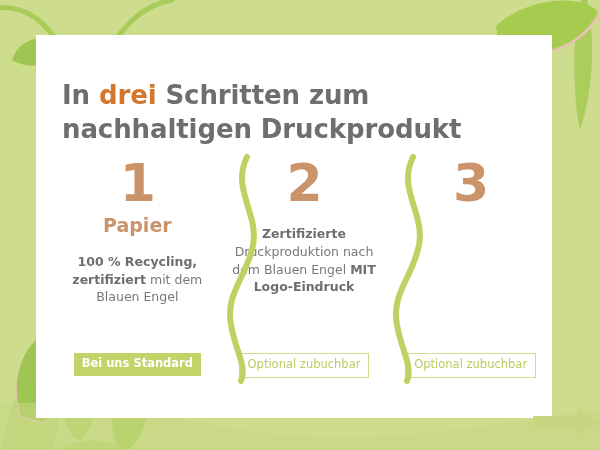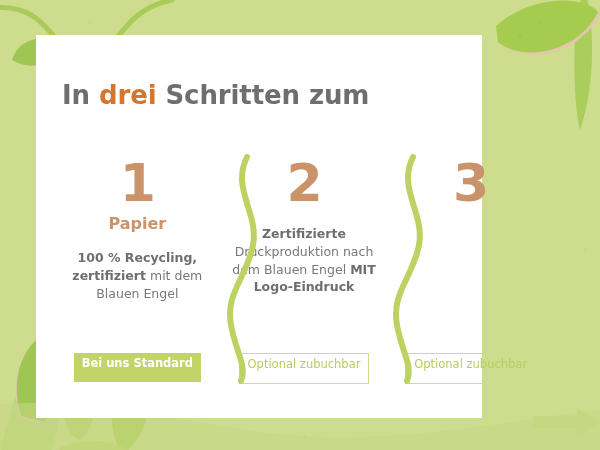--- a/index.html
+++ b/index.html
@@ -22,21 +22,21 @@
     width: 600px;
     height: 450px;
     pointer-events: none;
   }
 
   
   .card {
     position: absolute;
     left: 36px;
     top: 35px;
-    width: 446px;
+    width: 516px;
     height: 383px;
     background: #ffffff;
     z-index: 5;
   }
 
   
   .title {
     position: absolute;
     left: 26px;
     top: 27px;
@@ -70,21 +70,21 @@
   }
   .step-number {
     font-size: 52px;
     line-height: 1;
     font-weight: bold;
     color: #cb9369;
     margin: 0 0 6px 0;
     letter-spacing: -1px;
   }
   .step-heading {
-    font-size: 16px;
+    font-size: 19px;
     font-weight: bold;
     color: #cb9369;
     margin: 0 0 10px 0;
     line-height: 1.15;
   }
   .step-body {
     font-size: 12.5px;
     line-height: 1.42;
     color: #77787b;
     margin: 16px auto;
@@ -108,21 +108,21 @@
     right: 0;
     top: 196px;
     display: flex;
     justify-content: center;
   }
   .badge {
     display: inline-block;
     font-size: 11.5px;
     font-weight: bold;
     line-height: 1;
-    padding: 5px 8px 12px 8px;
+    padding: 5px 8px 6px 8px;
     white-space: nowrap;
   }
   .badge.filled {
     background: #c2d468;
     color: #ffffff;
   }
   .badge.outline {
     background: transparent;
     color: #b9cc5e;
     border: 1px solid #cddb8c;
@@ -201,21 +201,21 @@
       <circle cx="34" cy="392" r="1.2" fill="#c2a27a"></circle>
       <circle cx="128" cy="414" r="1.2" fill="#8fb93f"></circle>
     </g>
   </g>
 
   <path d="M0,404 C120,396 200,430 300,436 C420,443 520,418 600,410 L600,450 L0,450 Z" fill="#c6d785" opacity="0.6"></path>
 </svg>
 
 <div class="card">
 
-  <h1 class="title"><span>In </span><span class="accent">drei</span><span> Schritten zum</span><br></h1>
+  <h1 class="title"><span>In </span><span class="accent">drei</span><span> Schritten zum</span><br><span>nachhaltigen Druckprodukt</span></h1>
 
   <div class="steps">
 
     <div class="step">
       <div class="step-number">1</div>
       <div class="step-heading">Papier</div>
       <div class="step-body"><b>100 % Recycling,</b> <b>zertifiziert</b><span> mit dem Blauen Engel</span></div>
       <div class="badge-slot">
         <span class="badge filled">Bei uns Standard</span>
       </div>

